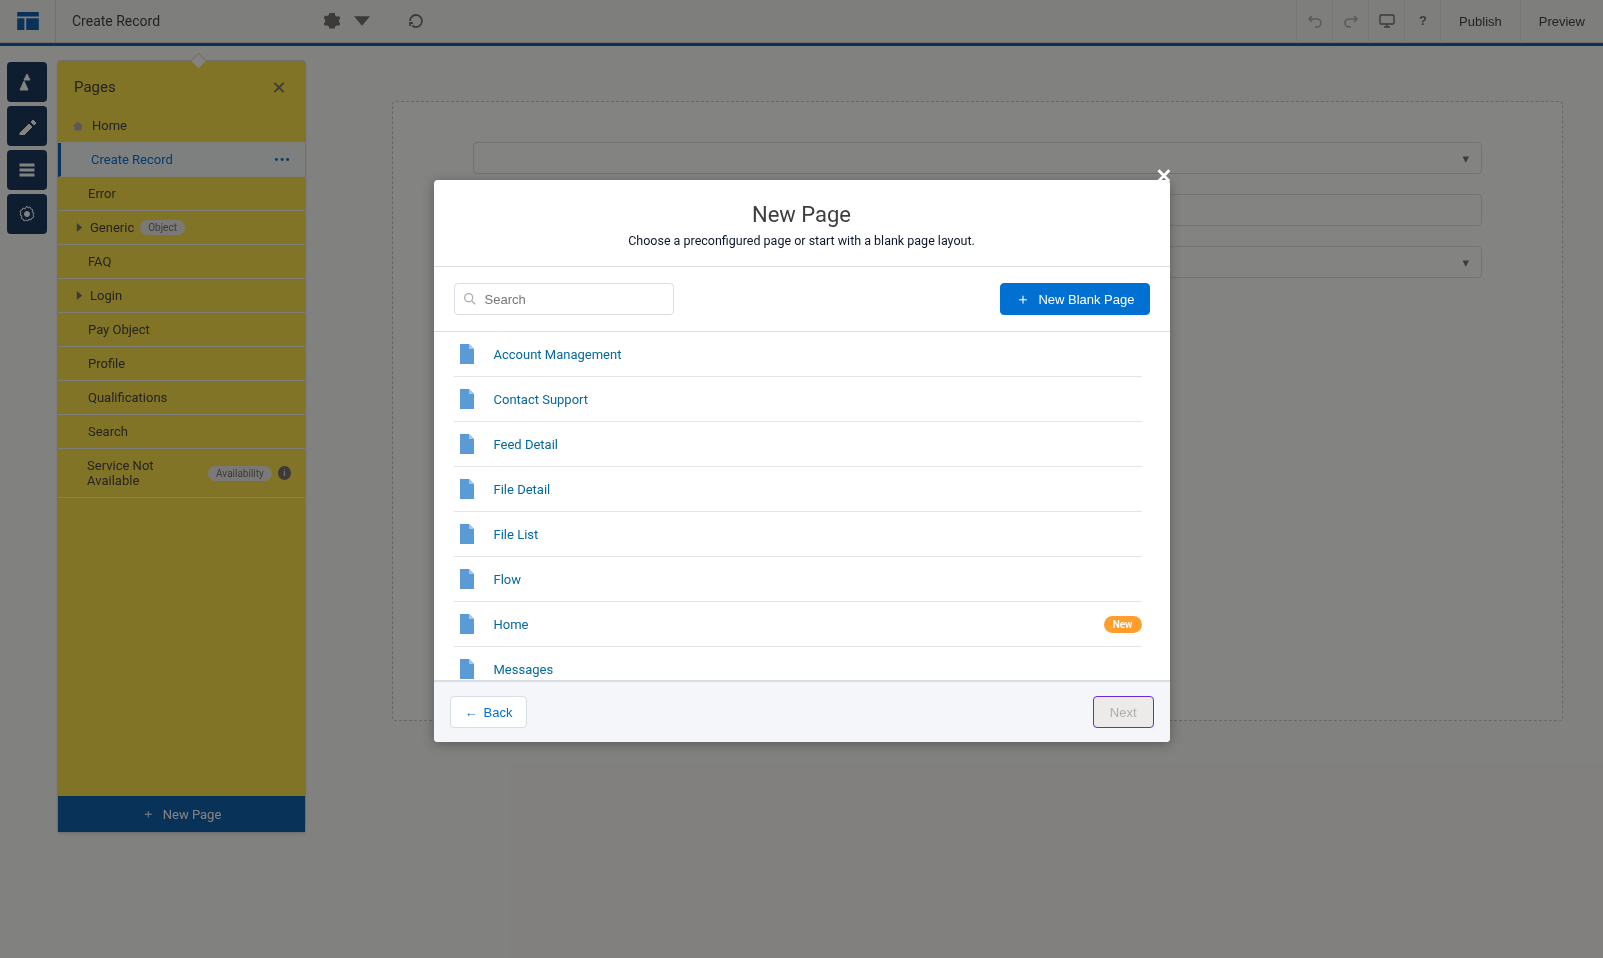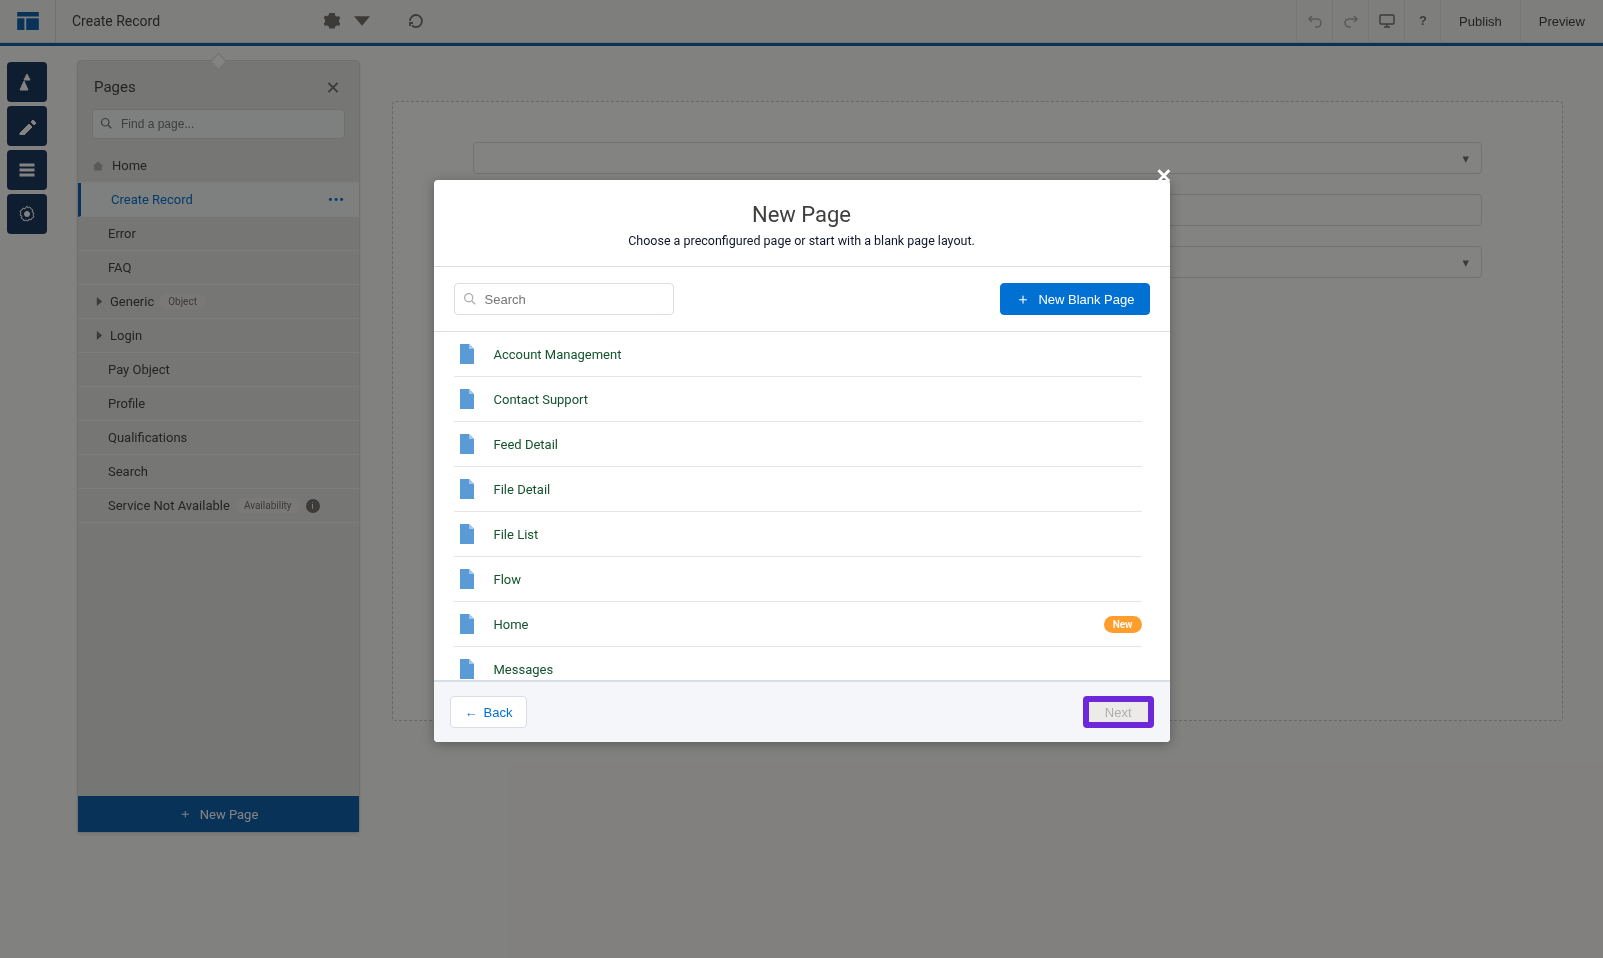--- a/index.html
+++ b/index.html
@@ -17,21 +17,21 @@
 .top-right .icon-btn { width: 36px; border-left: 1px solid #e5e5e5; }
 .top-right .text-btn { padding: 0 18px; border-left: 1px solid #e5e5e5; background: transparent; border-top: none; border-right: none; border-bottom: none; font-size: 13px; color: #3e3e3c; cursor: pointer; }
 .divider-blue { height: 3px; background: #0b5cab; position: absolute; top: 43px; left: 0; right: 0; }
 
 
 .icon-rail { position: absolute; left: 7px; top: 62px; display: flex; flex-direction: column; gap: 4px; }
 .rail-btn { width: 40px; height: 40px; background: #16325c; border-radius: 4px; display: flex; align-items: center; justify-content: center; cursor: pointer; }
 .rail-btn svg { width: 18px; height: 18px; stroke: #fff; fill: #fff; }
 
 
-.pages-panel { position: absolute; left: 57px; top: 60px; width: 283px; bottom: 125px; background: #e5e5e5; border: 1px solid #d8d8d8; border-radius: 4px; box-shadow: 0 2px 3px rgba(0,0,0,0.08); display: flex; flex-direction: column; margin-left: 20px; }
+.pages-panel { position: absolute; left: 57px; top: 60px; width: 249px; bottom: 125px; background: #fde047; border: 1px solid #d8d8d8; border-radius: 4px; box-shadow: 0 2px 3px rgba(0,0,0,0.08); display: flex; flex-direction: column; }
 .pages-panel::before { content: ""; position: absolute; top: -6px; left: 135px; width: 10px; height: 10px; background: #fff; border-left: 1px solid #d8d8d8; border-top: 1px solid #d8d8d8; transform: rotate(45deg); }
 .panel-hdr { display: flex; align-items: center; justify-content: space-between; padding: 16px 16px 12px 16px; }
 .panel-title { font-size: 15px; font-weight: 400; color: #3e3e3c; }
 .panel-close { background: transparent; border: none; font-size: 18px; color: #706e6b; cursor: pointer; width: 20px; height: 20px; }
 .find-wrap { padding: 0 14px 10px 14px; }
 .find-input { width: 100%; height: 30px; border: 1px solid #d8d8d8; border-radius: 4px; background: #f4f6f9; padding: 0 8px 0 28px; font-size: 12px; color: #706e6b; }
 .find-wrap { position: relative; }
 .find-wrap .mag { position: absolute; left: 22px; top: 8px; color: #706e6b; }
 
 .pages-list { flex: 1; overflow-y: auto; }
@@ -66,27 +66,27 @@
 .search-box { position: relative; }
 .search-input { width: 220px; height: 32px; border: 1px solid #d8dde6; border-radius: 4px; padding: 0 10px 0 30px; font-size: 13px; background: #fff; }
 .search-box .mag { position: absolute; left: 9px; top: 9px; color: #b0adab; }
 .primary-btn { background: #0070d2; border: 1px solid #0070d2; color: #fff; height: 32px; padding: 0 14px; border-radius: 4px; font-size: 13px; display: flex; align-items: center; gap: 8px; cursor: pointer; }
 .primary-btn .plus { font-size: 15px; }
 
 .template-list-wrap { border-top: 1px solid #d8dde6; border-bottom: 1px solid #d8dde6; max-height: 350px; overflow-y: auto; padding: 0 20px 0 12px; margin: 0 0 0 0; position: relative; }
 .templates { padding: 0 8px; }
 .template-row { display: flex; align-items: center; padding: 10px 0; border-bottom: 1px solid #e5e5e5; cursor: pointer; }
 .doc-ic { width: 24px; height: 24px; margin-right: 16px; flex-shrink: 0; }
-.template-name { color: #14532d; font-size: 13px; }
+.template-name { color: #0369a1; font-size: 13px; }
 .new-badge { margin-left: auto; background: #ff9e2c; color: #fff; font-size: 10px; font-weight: 600; padding: 3px 9px; border-radius: 10px; }
 
 .modal-footer { display: flex; align-items: center; justify-content: space-between; padding: 14px 16px; background: #f4f6f9; border-top: 1px solid #d8dde6; }
 .sec-btn { background: #fff; border: 1px solid #d8dde6; color: #0070d2; height: 32px; padding: 0 14px; border-radius: 4px; font-size: 13px; display: flex; align-items: center; gap: 6px; cursor: pointer; }
 .sec-btn .arrow-l { color: #0070d2; }
-.disabled-btn { background: #ecebea; border: 6px solid #6d28d9; color: #b0adab; height: 32px; padding: 0 16px; border-radius: 4px; font-size: 13px; cursor: not-allowed; }
+.disabled-btn { background: #ecebea; border: 1px solid #6d28d9; color: #b0adab; height: 32px; padding: 0 16px; border-radius: 4px; font-size: 13px; cursor: not-allowed; }
 
 
 .template-list-wrap::-webkit-scrollbar { width: 12px; }
 .template-list-wrap::-webkit-scrollbar-thumb { background: #c9c7c5; border-radius: 2px; }
 .template-list-wrap::-webkit-scrollbar-track { background: #f4f4f4; }
 
 svg { display: block; }
 </style>
 </head>
 <body>
@@ -180,59 +180,50 @@
     <div class="form-field"></div>
     <div class="form-field select"></div>
   </div>
 </div>
 
 <div class="pages-panel">
   <div class="panel-hdr">
     <div class="panel-title">Pages</div>
     <button class="panel-close">✕</button>
   </div>
-  <div class="find-wrap">
-    <span class="mag">
-        <svg width="12" height="12" viewBox="0 0 16 16" fill="none" stroke="#706e6b" stroke-width="1.6">
-          <circle cx="7" cy="7" r="5"></circle>
-          <path d="M11 11l4 4"></path>
-        </svg>
-      </span>
-    <input class="find-input" placeholder="Find a page..." style="">
-  </div>
   <div class="pages-list" id="pages-list">
       <div class="page-row">
         <span class="home-ic">
           <svg width="12" height="12" viewBox="0 0 16 16" fill="#b0adab">
             <path d="M8 2l7 6h-2v6H3V8H1l7-6z"></path>
           </svg>
         </span>
         <span>Home</span>
       </div>
       <div class="page-row active">
         <span class="pad"></span>
         <span>Create Record</span>
         <span class="ellipsis">•••</span>
       </div>
       <div class="page-row">
         <span class="pad"></span>
         <span>Error</span>
       </div>
       <div class="page-row">
-        <span class="pad"></span>
-        <span>FAQ</span>
-      </div>
-      <div class="page-row">
         <span class="arrow-ic">
           <svg width="9" height="9" viewBox="0 0 10 10" fill="#706e6b">
             <path d="M2 0l6 5-6 5z"></path>
           </svg>
         </span>
         <span>Generic</span>
         <span class="meta-badge">Object</span>
+      </div>
+      <div class="page-row">
+        <span class="pad"></span>
+        <span>FAQ</span>
       </div>
       <div class="page-row">
         <span class="arrow-ic">
           <svg width="9" height="9" viewBox="0 0 10 10" fill="#706e6b">
             <path d="M2 0l6 5-6 5z"></path>
           </svg>
         </span>
         <span>Login</span>
       </div>
       <div class="page-row">

